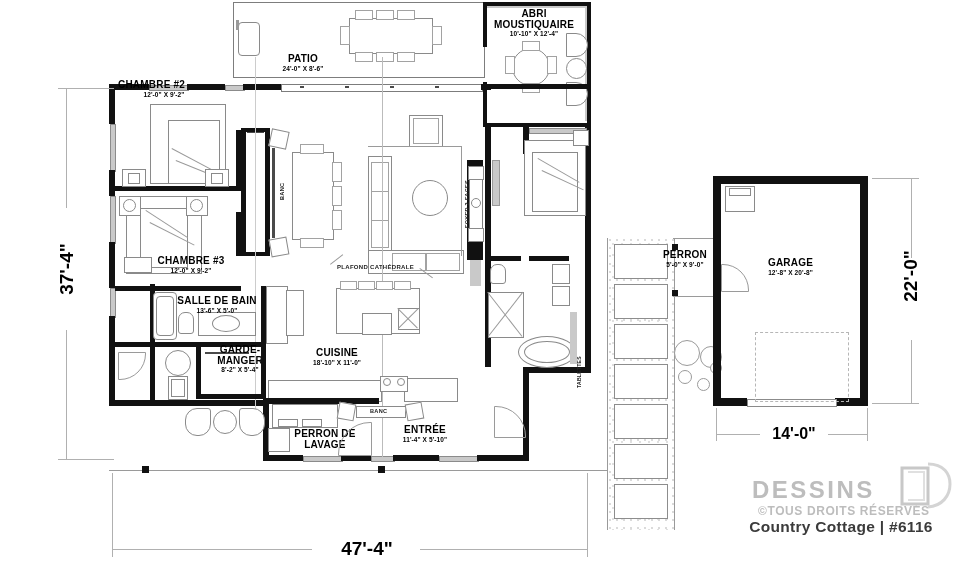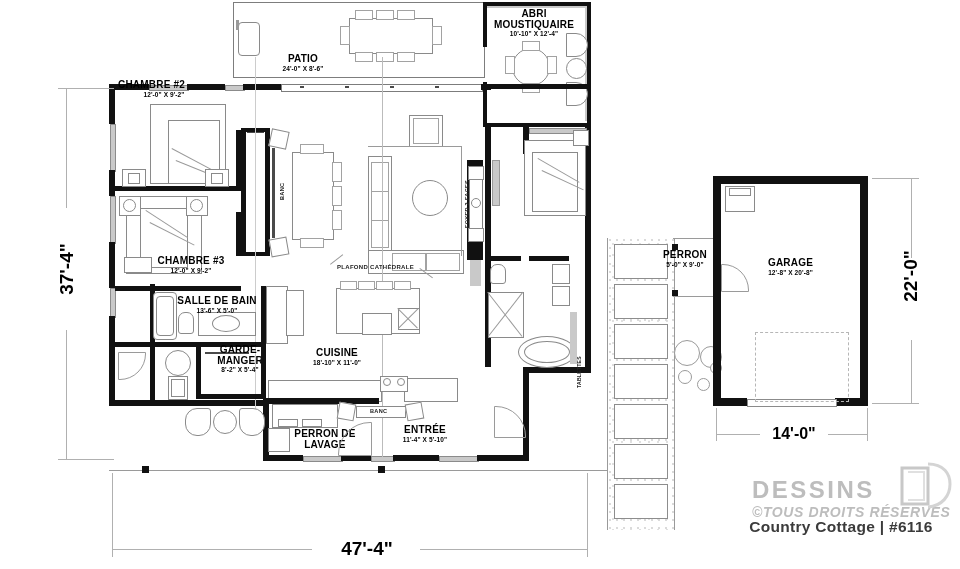--- a/index.html
+++ b/index.html
@@ -41,21 +41,21 @@
                       radial-gradient(circle at 5px 6px,#dedede .7px,transparent .8px);
      background-size:7px 8px, 9px 11px;border-left:1px solid #9a9a9a;border-right:1px solid #9a9a9a;}
   .plank{position:absolute;border:1px solid #8d8d8d;background:#fff;}
 
   
   #logo{position:absolute;left:722px;top:452px;width:238px;height:92px;}
   .logoline{position:absolute;font-family:"Liberation Sans",sans-serif;
             color:#bdbdbd;font-weight:bold;letter-spacing:2.5px;}
   #l1{left:30px;top:4px;font-size:24px;margin-top:20px;}
   #l2{left:2px;top:26px;font-size:24px;}
-  #l3{left:30px;top:52px;font-size:14px;letter-spacing:.6px;font-style:italic;}
+  #l3{left:36px;top:52px;font-size:12px;letter-spacing:.6px;}
   #logomark{position:absolute;left:176px;top:6px;width:56px;height:52px;}
   #planname{position:absolute;left:0px;top:66px;width:238px;text-align:center;
             font-size:15.5px;font-weight:bold;color:#3b3b3b;letter-spacing:.3px;}
 </style>
 </head>
 <body>
 
 <div id="plan">
 
   <div class="room" style="left:233px;top:2px;width:250px;height:74px;"></div>

